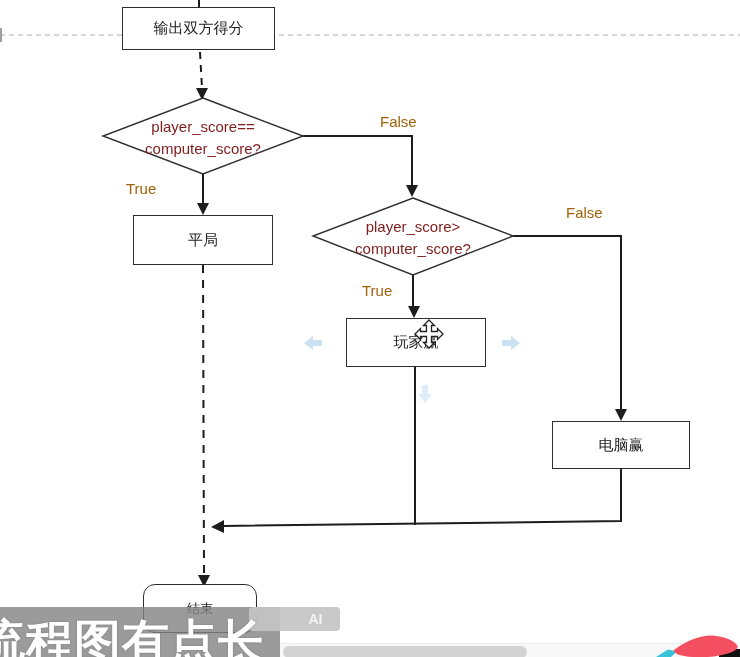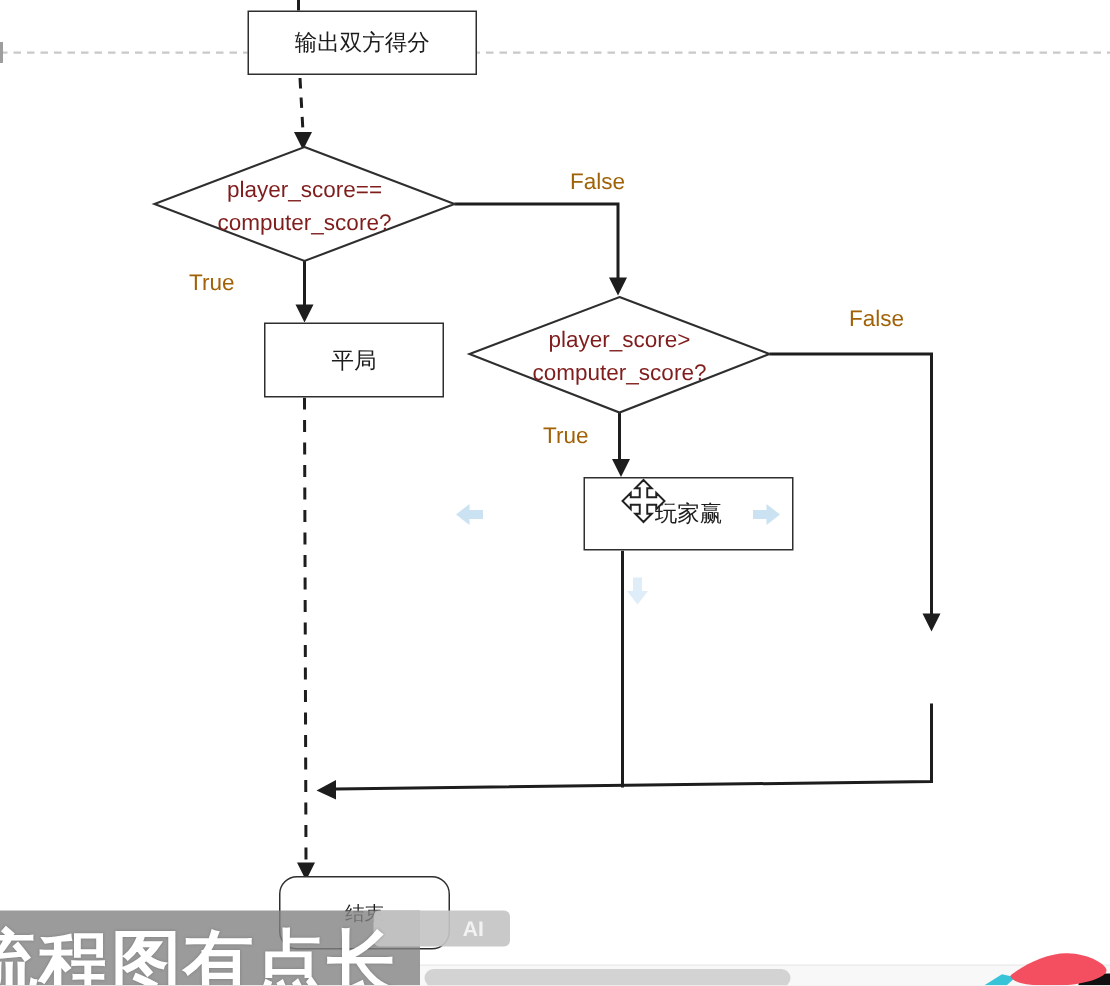--- a/index.html
+++ b/index.html
@@ -9,21 +9,21 @@
     font-family:"Liberation Sans","DejaVu Sans",sans-serif;
     color:#1d1d1d;
   }
   svg{position:absolute;left:0;top:0;}
   .edges{z-index:1;}
   .overlay-svg{z-index:3;pointer-events:none;}
   .logo-svg{z-index:6;}
   .node{
     position:absolute;z-index:2;background:#fff;border:1.5px solid #2e2e2e;
     display:flex;align-items:center;justify-content:center;
-    font-size:15px;color:#1d1d1d;box-sizing:border-box;margin-left:43px;
+    font-size:15px;color:#1d1d1d;box-sizing:border-box;
   }
   .node.rounded{border-radius:12px;font-size:13px;}
   .diamond-label{
     position:absolute;z-index:2;width:170px;text-align:center;
     font-size:15px;line-height:22px;color:#7f1d1d;pointer-events:none;
   }
   .diamond-label span{display:block;}
   .edge-label{
     position:absolute;z-index:2;font-size:15px;color:#a16207;background:transparent;
   }
@@ -106,33 +106,36 @@
 
   <div class="node" style="left:122px;top:7px;width:153px;height:43px;">
     <span>输出双方得分</span>
   </div>
 
   <div class="diamond-label" style="left:118px;top:116px;">
     <span>player_score==</span>
     <span>computer_score?</span>
   </div>
 
-  <div class="node" style="left:133px;top:215px;width:120px;height:50px;">
+  <div class="node" style="left:133px;top:215px;width:140px;height:50px;">
     <span>平局</span>
   </div>
 
   <div class="diamond-label" style="left:328px;top:216px;">
     <span>player_score&gt;</span>
     <span>computer_score?</span>
   </div>
 
   <div class="node" style="left:346px;top:318px;width:140px;height:49px;">
     <span>玩家赢</span>
   </div>
 
+  <div class="node" style="left:552px;top:421px;width:138px;height:48px;">
+    <span>电脑赢</span>
+  </div>
 
   <div class="node rounded" style="left:143px;top:584px;width:114px;height:49px;">
     <span>结束</span>
   </div>
 
   <div class="edge-label" style="left:126px;top:180px;">True</div>
   <div class="edge-label" style="left:380px;top:113px;">False</div>
   <div class="edge-label" style="left:362px;top:282px;">True</div>
   <div class="edge-label" style="left:566px;top:204px;">False</div>
 

